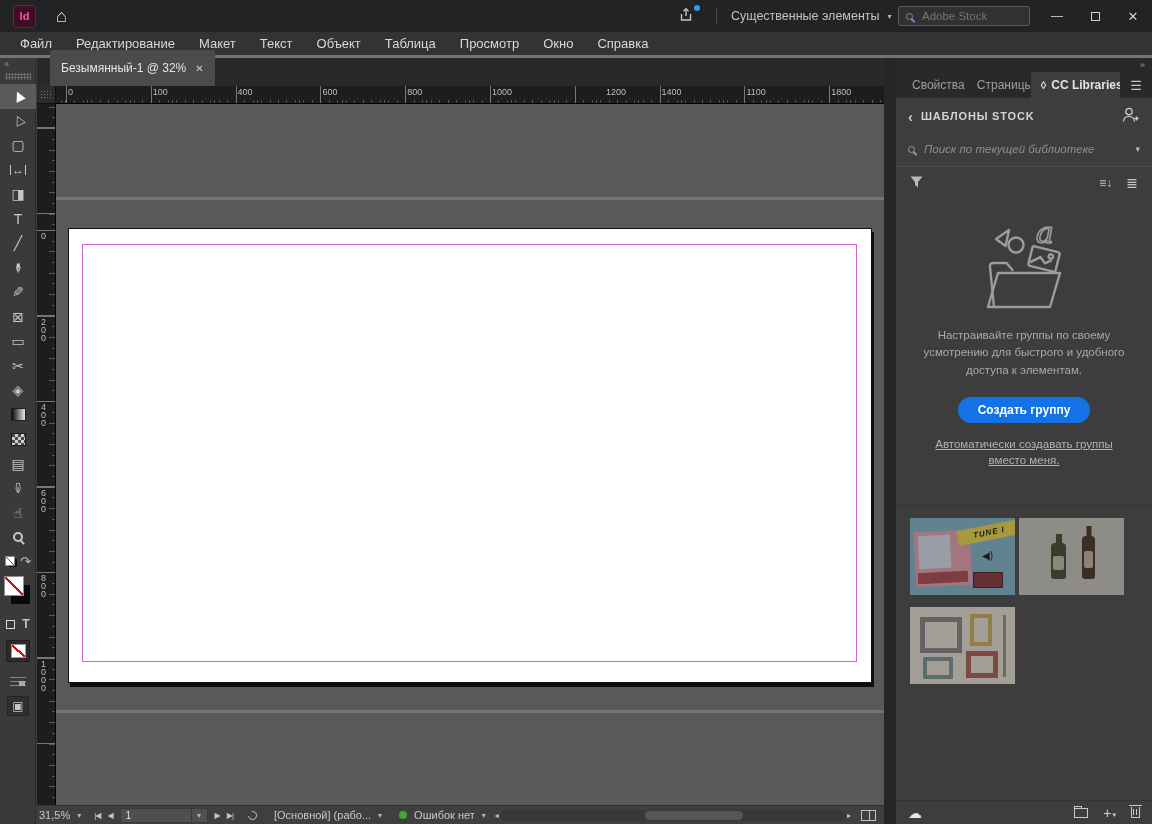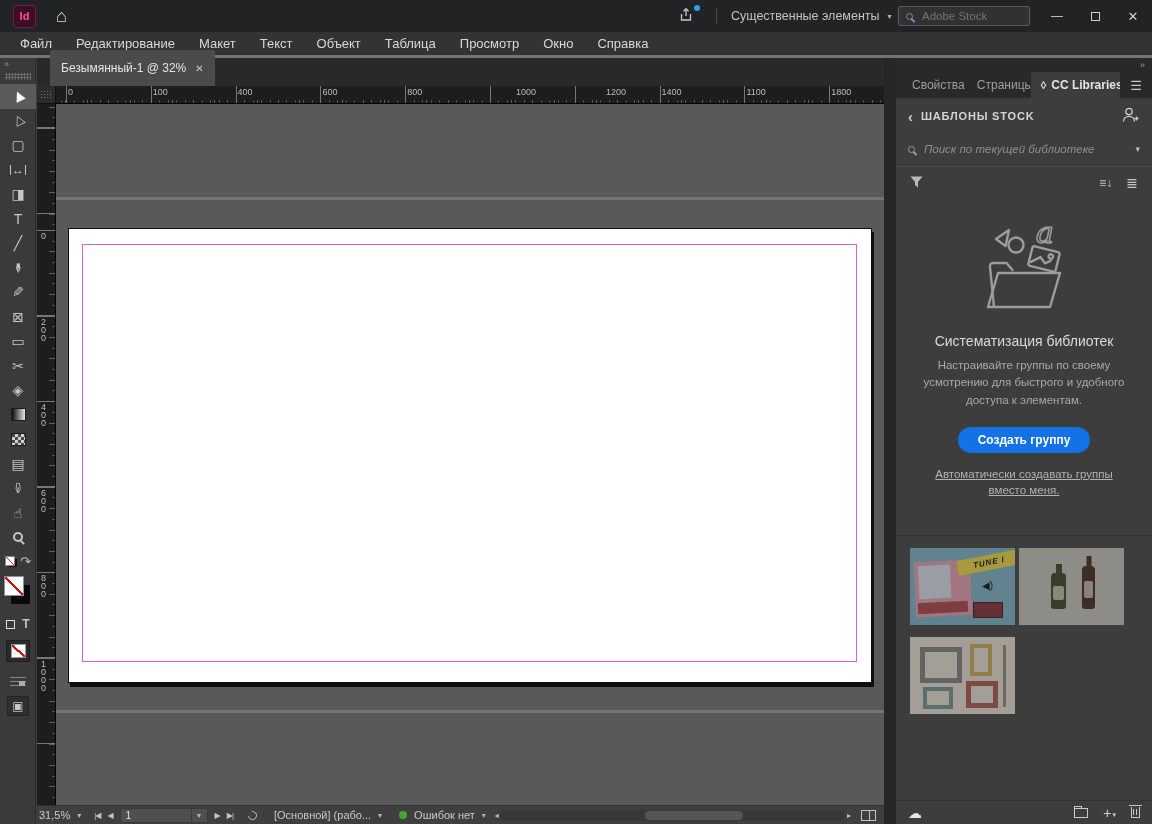--- a/index.html
+++ b/index.html
@@ -339,21 +339,21 @@
 
 <div id="ruler-corner">
     <span class="dots"></span>
   </div>
 <div id="ruler-h">
     <span class="hlabel" style="left: 12px;">0</span>
     <span class="hlabel" style="left: 96.8px;">100</span>
     <span class="hlabel" style="left: 181.6px;">400</span>
     <span class="hlabel" style="left: 266.4px;">600</span>
     <span class="hlabel" style="left: 351.2px;">800</span>
-    <span class="hlabel" style="left: 460px;">1000</span>
+    <span class="hlabel" style="left: 436px;">1000</span>
     <span class="hlabel" style="left: 534px; margin-left: 16px;">1200</span>
     <span class="hlabel" style="left: 605.6px;">1400</span>
     <span class="hlabel" style="left: 690.4px;">1100</span>
     <span class="hlabel" style="left: 775.2px;">1800</span>
   </div>
 <div id="ruler-v">
     <span class="vlabel" style="top: 128px;">0</span>
     <span class="vlabel" style="top: 213.5px;">2
 0
 0</span>
@@ -462,21 +462,20 @@
       <path d="M34 92 h56 l10 -34 h-62 l-10 34 Z"></path>
       <circle cx="56" cy="30" r="7.5"></circle>
       <path d="M36 24 l13 -9 l-3.5 16 Z"></path>
       <text x="76" y="28" font-size="30" font-style="italic" stroke-width="1.6" fill="none" font-family="DejaVu Serif, serif">a</text>
       <g transform="rotate(14 84 44)">
         <rect x="70" y="34" width="28" height="20" rx="2"></rect>
         <circle cx="90" cy="40" r="2.2"></circle>
         <path d="M72 50 l8 -7 6 5 5 -4"></path>
       </g>
     </svg>
-    <div id="empty-title">Систематизация библиотек</div>
     <div id="empty-desc">Настраивайте группы по своему усмотрению для быстрого и удобного доступа к элементам.</div>
     <button id="create-group-btn">Создать группу</button>
     <a id="auto-link" href="#">Автоматически создавать группы вместо меня.</a>
   </div>
 
   <div id="thumb-divider" class="hdiv" style="border-top-color:#333;"></div>
   <div id="thumb-grid">
     <div class="thumb" id="thumb-poster">
       <span class="collage">
         <span class="photo"></span>

